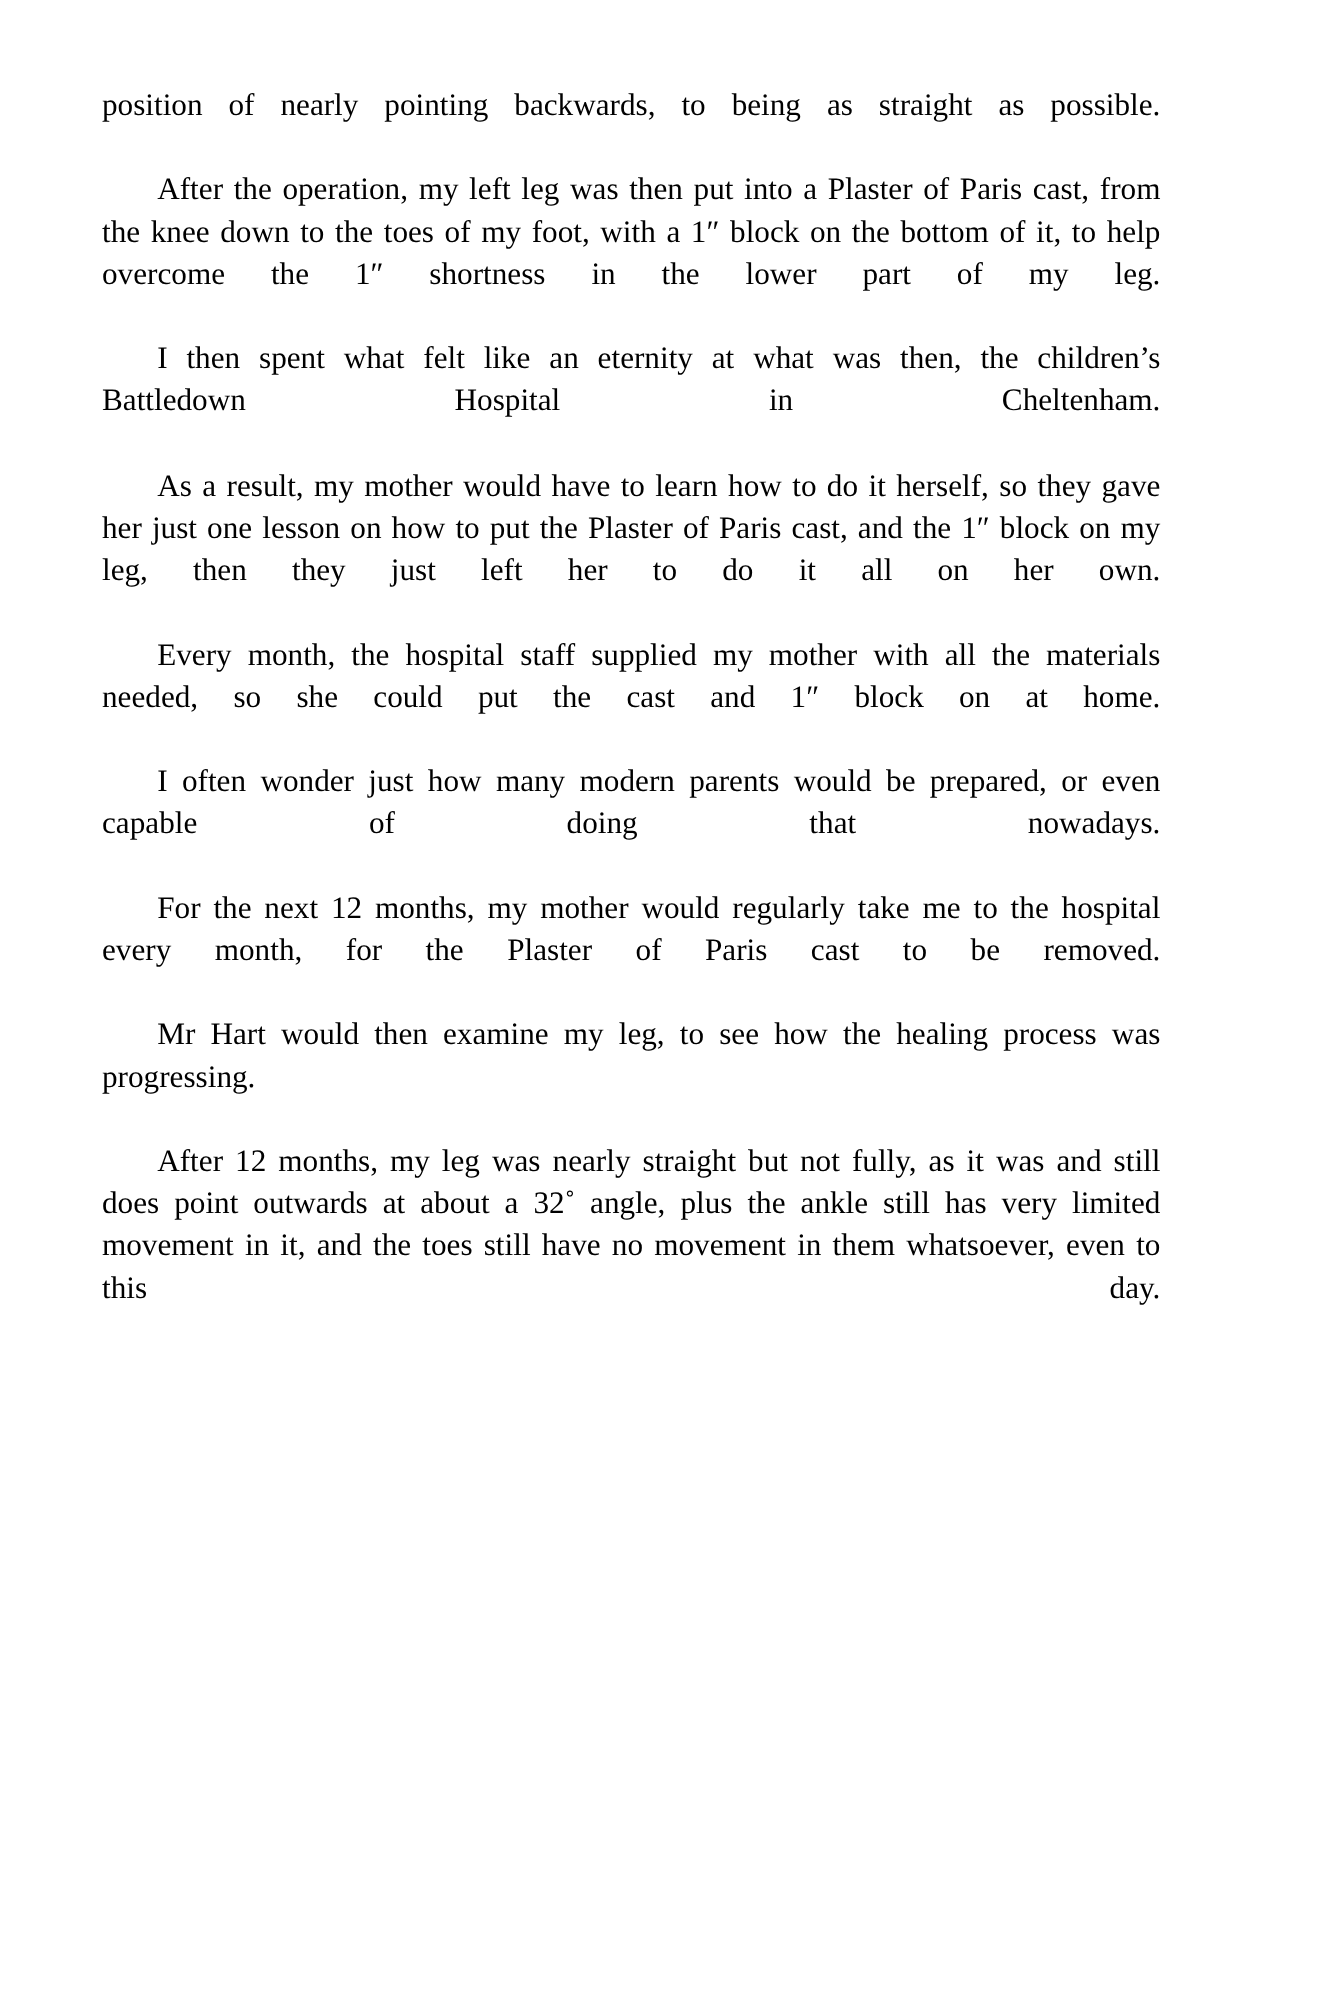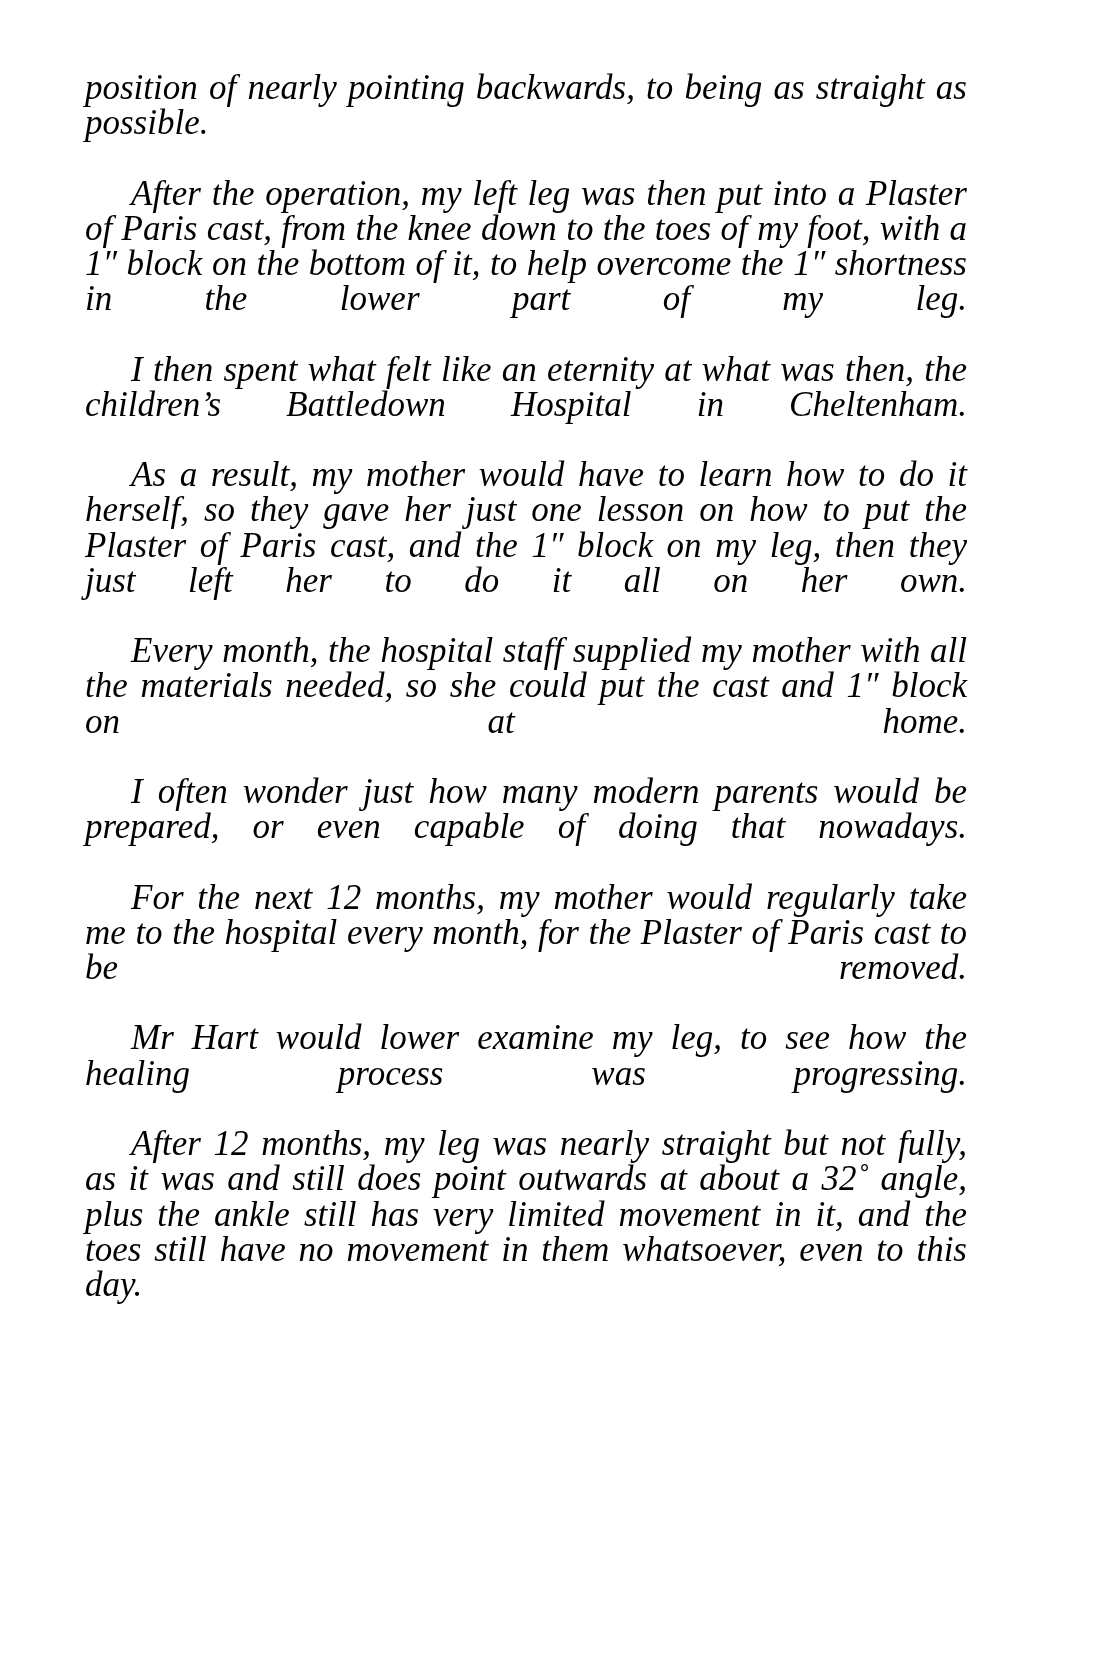--- a/index.html
+++ b/index.html
@@ -21,30 +21,29 @@
     position: absolute;
     left: 85px;
     top: 70px;
     width: 882px;
   }
 
   .para {
     margin: 0;
     padding: 0;
     font-family: "Liberation Serif", "DejaVu Serif", serif;
-    font-size: 35px;
+    font-size: 26px;
     line-height: 35.2px;
     color: #000000;
     text-align: justify;
     text-justify: inter-word;
     text-indent: 46px;
     -webkit-font-smoothing: antialiased;
     hyphens: none;
     word-spacing: 0.2px;
-    font-style: italic;
   }
 
   .para.no-indent {
     text-indent: 0;
   }
 
   
   .para::after {
     content: "";
     display: inline-block;
@@ -68,18 +67,18 @@
 
 
     <p class="para">As a result, my mother would have to learn how to do it herself, so they gave her just one lesson on how to put the Plaster of Paris cast, and the 1″ block on my leg, then they just left her to do it all on her own.</p>
 
     <p class="para">Every month, the hospital staff supplied my mother with all the materials needed, so she could put the cast and 1″ block on at home.</p>
 
     <p class="para">I often wonder just how many modern parents would be prepared, or even capable of doing that nowadays.</p>
 
     <p class="para">For the next 12 months, my mother would regularly take me to the hospital every month, for the Plaster of Paris cast to be removed.</p>
 
-    <p class="para">Mr Hart would lower examine my leg, to see how the healing process was progressing.</p>
+    <p class="para">Mr Hart would then examine my leg, to see how the healing process was progressing.</p>
 
     <p class="para">After 12 months, my leg was nearly straight but not fully, as it was and still does point outwards at about a 32˚ angle, plus the ankle still has very limited movement in it, and the toes still have no movement in them whatsoever, even to this day.</p>
 
   </div>
 </div>
 
 </body></html>

